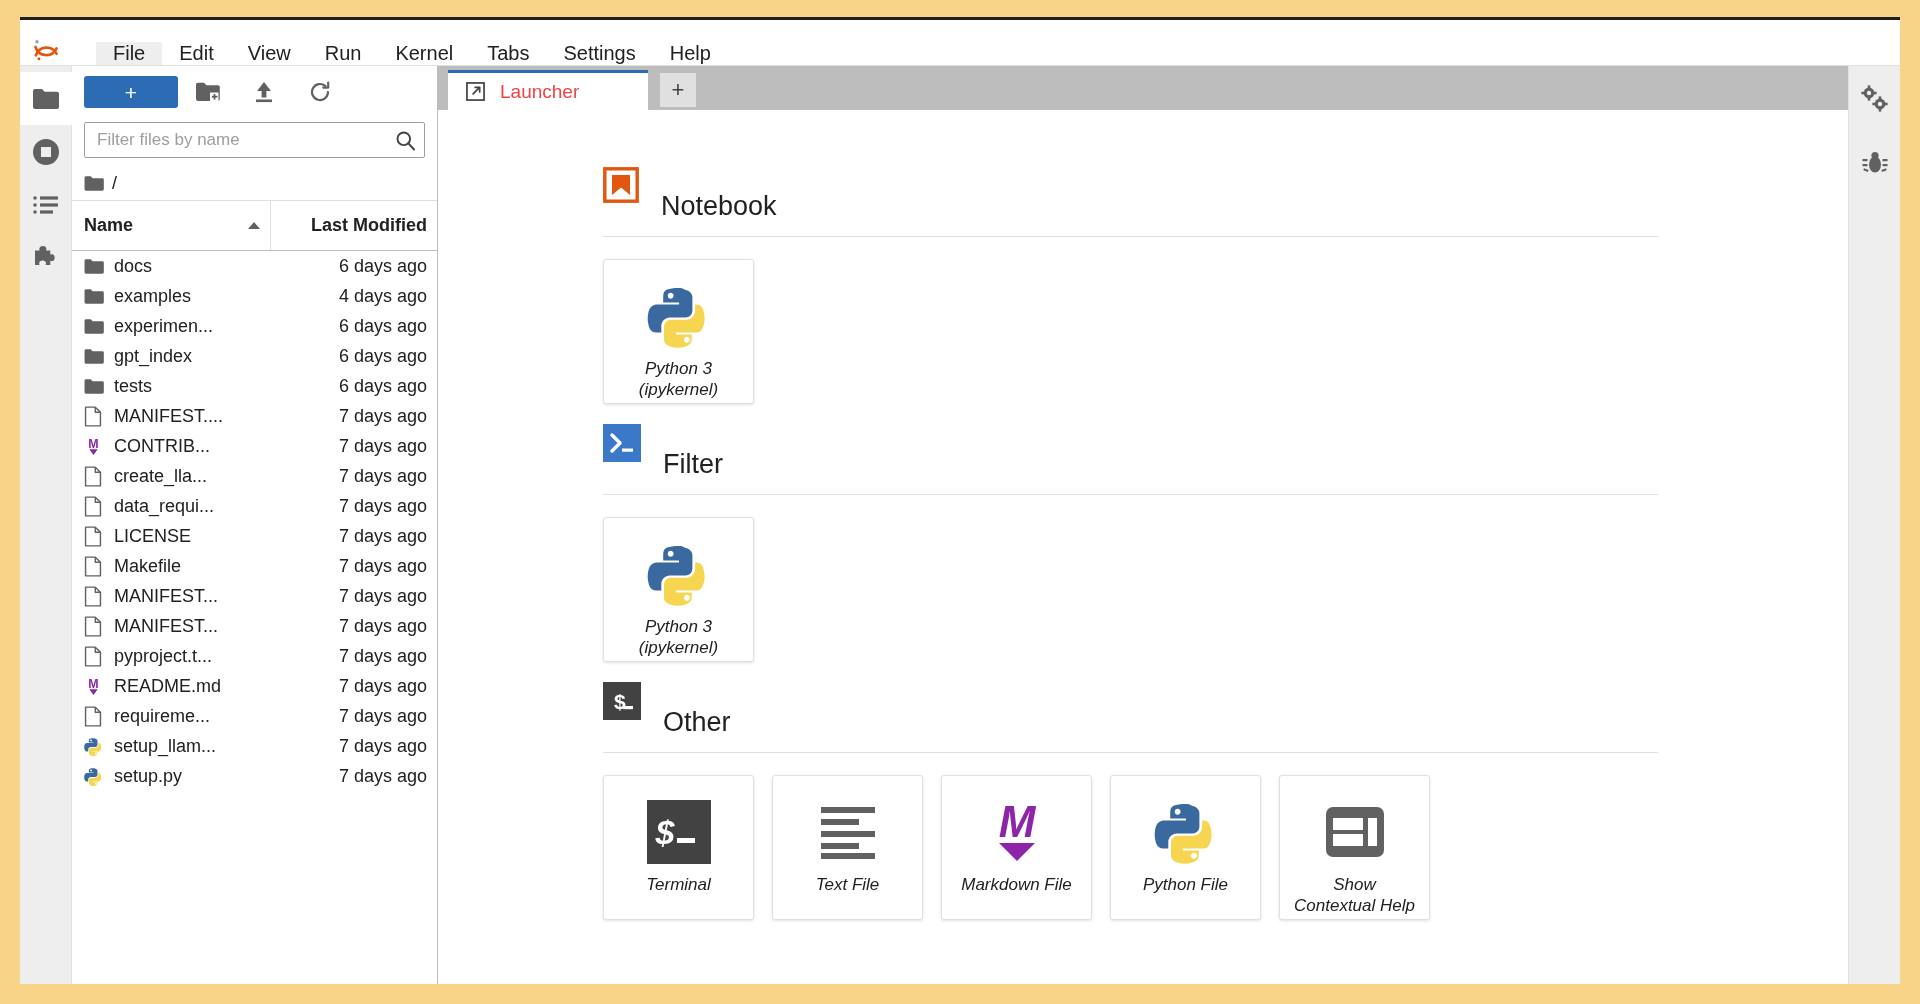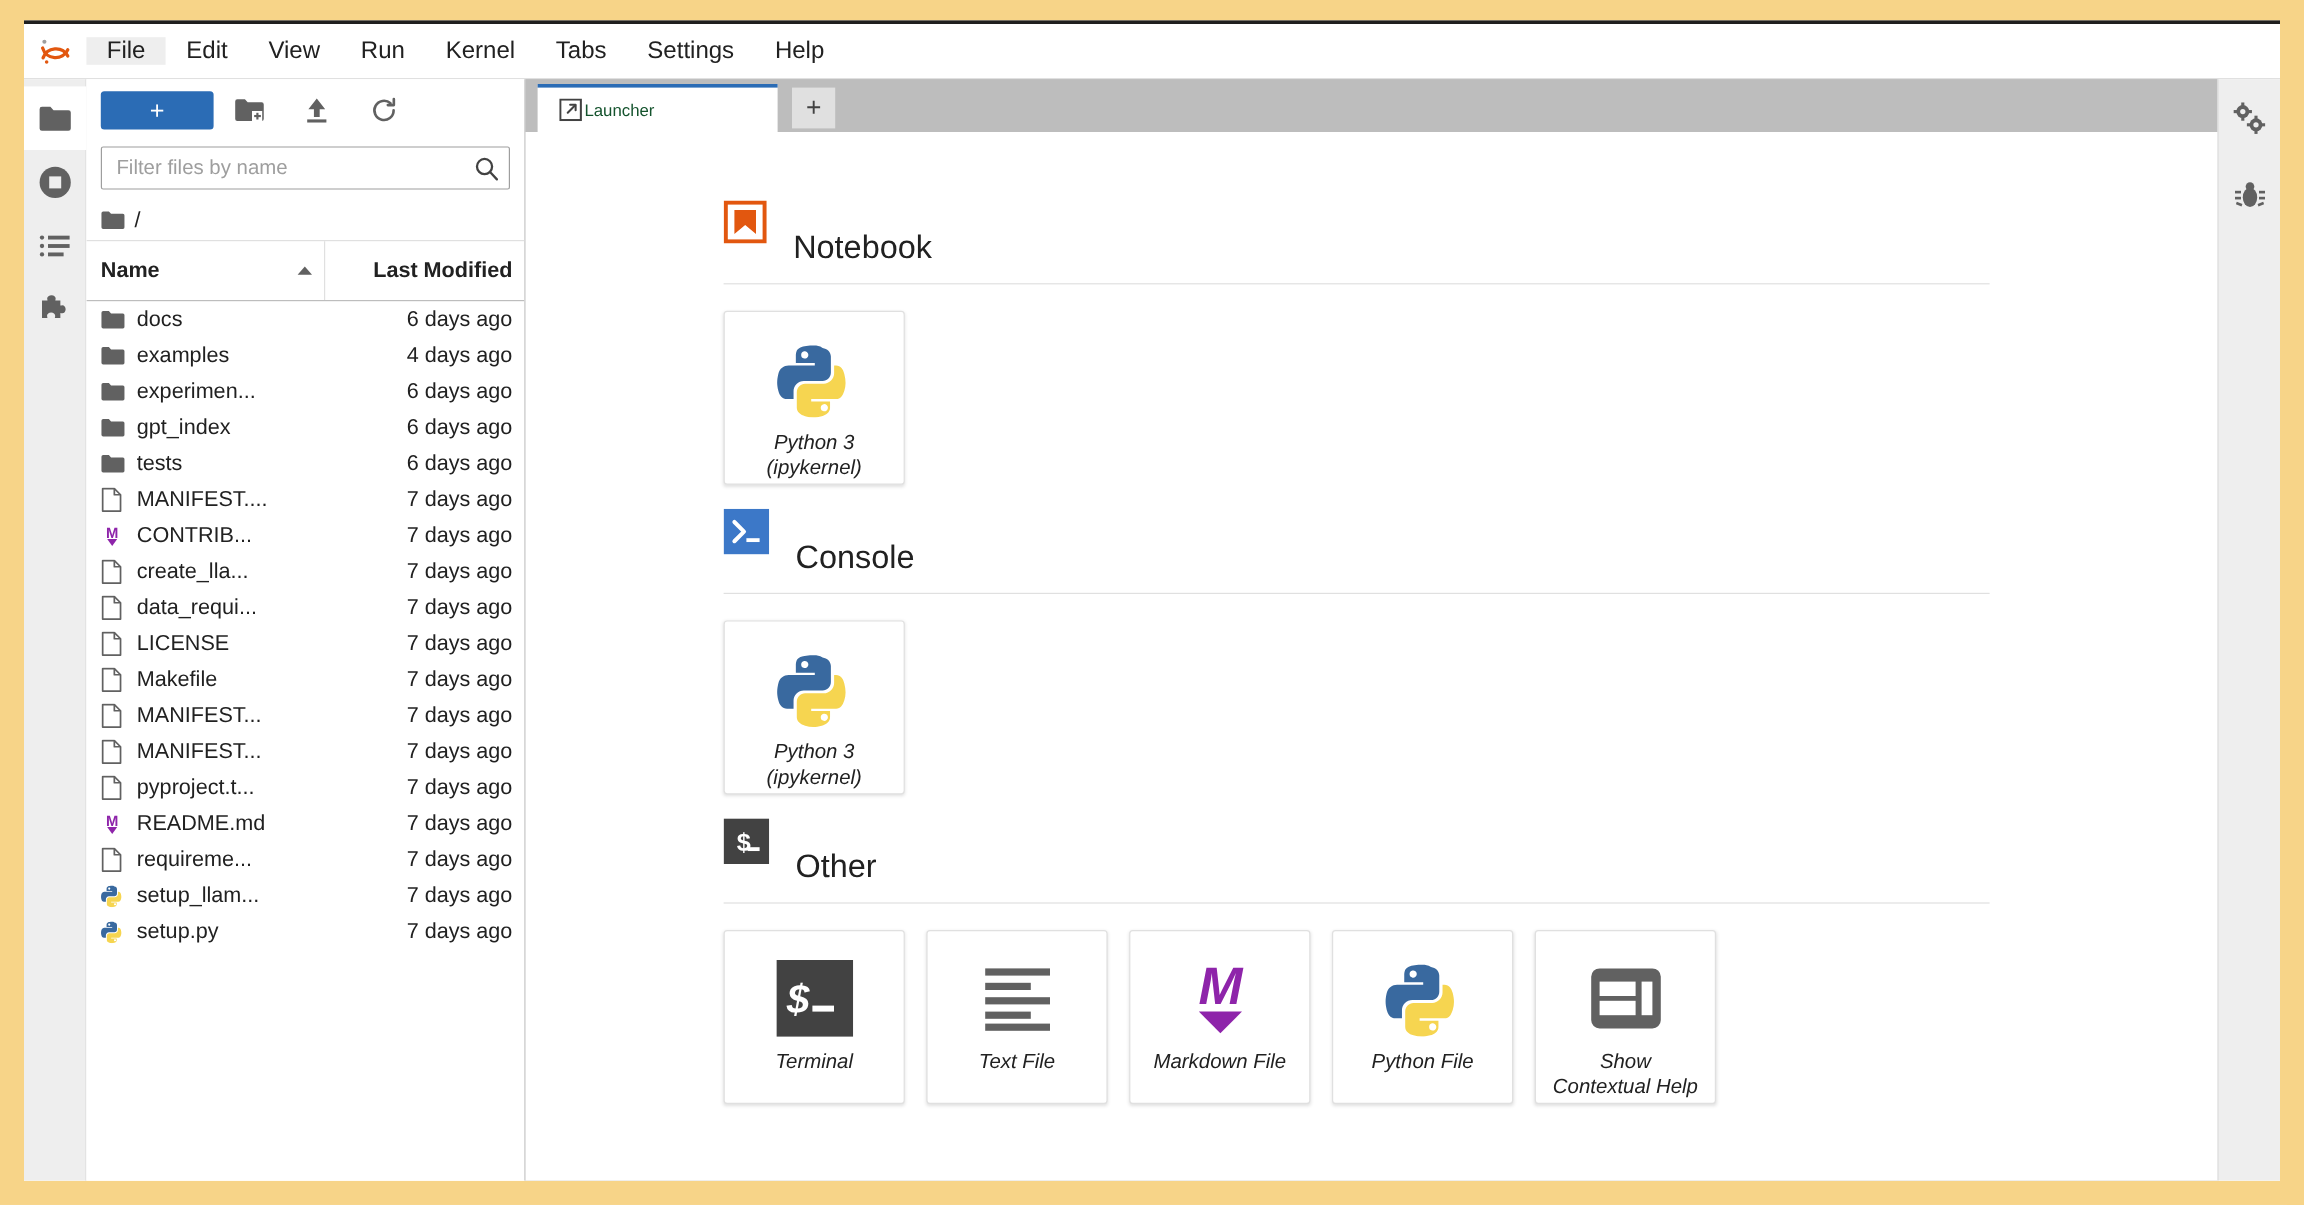--- a/index.html
+++ b/index.html
@@ -16,22 +16,23 @@
     background: #fff;
     border-top: 3px solid #1f1f1f;
     display: flex; flex-direction: column;
     overflow: hidden;
   }
 
   
   .menubar {
     height: 46px; min-height: 46px;
     background: #fff;
-    display: flex; align-items: center;
+    display: flex; align-items: flex-end;
     border-bottom: 1px solid #e0e0e0;
+    gap: 24px;
   }
   .logo-cell {
     width: 52px; display: flex; align-items: center; justify-content: center;
   }
   .jp-logo { width: 30px; height: 30px; display: block; }
   .menu-item {
     padding: 0 17px;
     display: flex; align-items: center;
     font-size: 20px; color: #212121;
     cursor: default;
@@ -154,23 +155,23 @@
   .tabbar {
     height: 44px; min-height: 44px;
     background: #bdbdbd;
     display: flex; align-items: flex-end;
     padding-left: 10px;
   }
   .tab {
     height: 40px; min-width: 200px;
     background: #fff;
     border-top: 3px solid #2b6cb5;
-    display: flex; align-items: center; gap: 2px;
+    display: flex; align-items: center; gap: 15px;
     padding: 0 18px;
-    font-size: 14px; color: #14532d;
+    font-size: 19px; color: #ef4444;
   }
   .tab-add {
     width: 36px; height: 34px; margin-left: 12px; margin-bottom: 3px;
     background: #e0e0e0;
     display: flex; align-items: center; justify-content: center;
     font-size: 22px; color: #424242;
     cursor: pointer;
   }
   .launcher {
     flex: 1; background: #fff; overflow: hidden;
@@ -540,21 +541,21 @@
               </div>
             </div>
           </div>
           <div class="lsection">
             <div class="lsec-head">
               <span><svg width="38" height="38" viewBox="0 0 38 38">
                   <rect width="38" height="38" fill="#3c78c8"></rect>
                   <path d="M9 11 L17 19 L9 27" stroke="#fff" stroke-width="3.4" fill="none" stroke-linecap="round" stroke-linejoin="round"></path>
                   <rect x="19" y="24.5" width="11" height="3.2" fill="#fff"></rect>
                 </svg></span>
-              <span class="lsec-title">Console</span>
+              <span class="lsec-title">Filter</span>
             </div>
             <div class="lsec-rule"></div>
             <div class="card-row">
               <div class="lcard">
                 <span class="cicon">
                   <svg width="64" height="64" viewBox="0 0 64 64">
                     <path d="M31.6 4c-5 0-9 .5-11.6 1.6-3 1.3-3.8 3.6-3.8 7.4v5.6h15.8v2H10.2c-4 0-7.5 2.4-8.6 7-1.2 5.2-1.3 8.5 0 14 1 4.1 3.3 7 7.3 7h5.4v-6.7c0-4.5 3.9-8.5 8.6-8.5h15.6c3.8 0 6.9-3.2 6.9-7V13c0-3.7-3.1-6.5-6.9-7.1C35.9 4.3 33.7 4 31.6 4zm-8.5 4.8a3 3 0 1 1 0 5.9 3 3 0 0 1 0-5.9z" fill="#39699f"></path>
                     <path d="M48.1 20.6v6.5c0 4.7-4 8.7-8.6 8.7H23.9c-3.7 0-6.9 3.2-6.9 7v13c0 3.7 3.2 5.9 6.9 7 4.4 1.3 8.6 1.5 13.9 0 3.5-1 6.9-3.1 6.9-7v-5.2H29v-2h20.7c4 0 5.5-2.8 6.9-7 1.4-4.3 1.4-8.5 0-14-1-4-2.9-7-6.9-7zM39.4 52.8a3 3 0 1 1 0 5.9 3 3 0 0 1 0-5.9z" fill="#f6d550"></path>
                   </svg>
                 </span>

